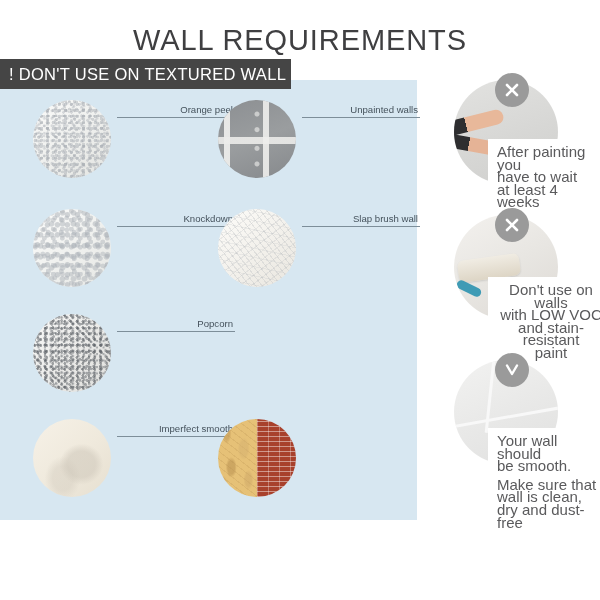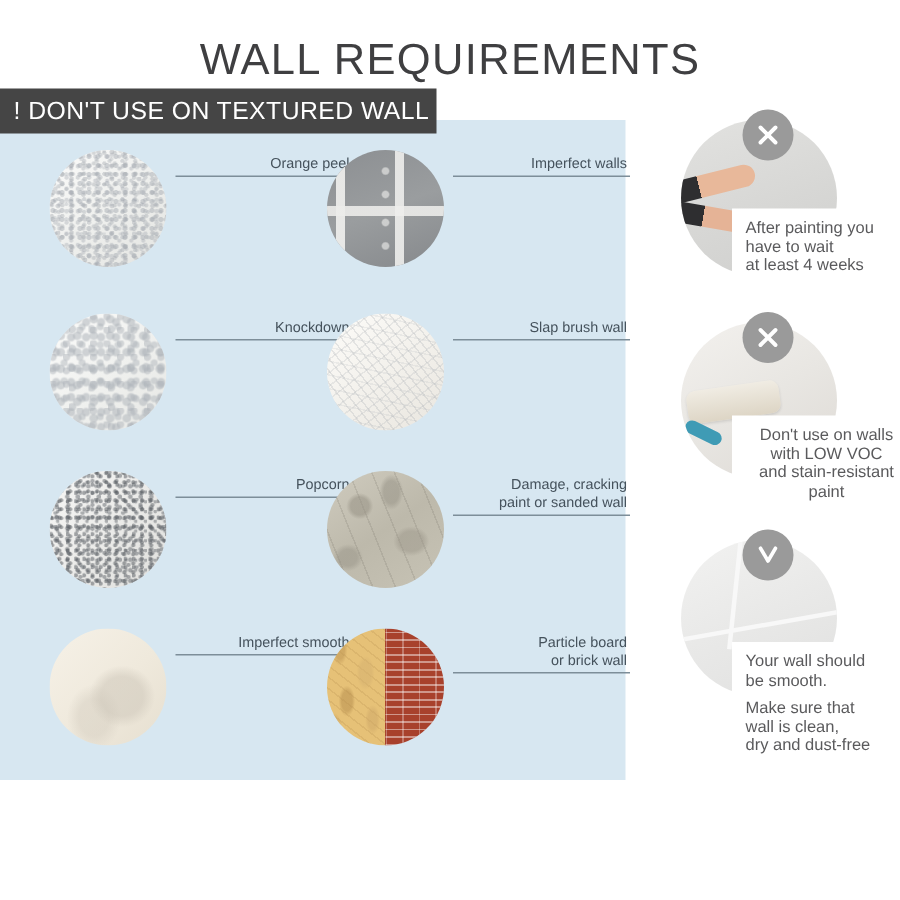--- a/index.html
+++ b/index.html
@@ -212,21 +212,21 @@
     display:flex;align-items:center;justify-content:center;
   }
   .badge svg{display:block;}
 
   .rbox{
     position:absolute;left:48px;
     background:#ffffff;
     padding:7px 9px 8px 9px;
   }
   .rbox p{
-    margin:0;font-size:11px;line-height:12.6px;
+    margin:0;font-size:15px;line-height:12.6px;
     color:#5a5a5c;white-space:pre-line;
   }
   .rbox p + p{margin-top:6px;}
 </style>
 </head>
 <body>
 
 <div id="root">
 
   <div class="page-title">WALL REQUIREMENTS</div>
@@ -245,21 +245,21 @@
       <div class="label-txt">Orange peel</div>
       <div class="label-rule"></div>
     </div>
   </div>
 
   <div class="sample" style="left:218px;top:100px;width:205px;height:78px;">
     <div class="disc">
         <div class="disc-inner tx-unpainted"></div>
       </div>
     <div class="label-wrap">
-      <div class="label-txt">Imperfect walls</div>
+      <div class="label-txt">Unpainted walls</div>
       <div class="label-rule"></div>
     </div>
   </div>
 
   <div class="sample" style="left:33px;top:209px;width:205px;height:78px;">
     <div class="disc">
         <div class="disc-inner tx-knockdown"></div>
       </div>
     <div class="label-wrap">
       <div class="label-txt">Knockdown</div>
@@ -280,51 +280,36 @@
   <div class="sample" style="left:33px;top:314px;width:205px;height:78px;">
     <div class="disc">
         <div class="disc-inner tx-popcorn"></div>
       </div>
     <div class="label-wrap">
       <div class="label-txt">Popcorn</div>
       <div class="label-rule"></div>
     </div>
   </div>
 
-  <div class="sample" style="left:218px;top:314px;width:205px;height:78px;">
-    <div class="disc">
-        <div class="disc-inner tx-damage"></div>
-      </div>
-    <div class="label-wrap">
-      <div class="label-txt">Damage, cracking
-paint or sanded wall</div>
-      <div class="label-rule"></div>
-    </div>
-  </div>
 
   <div class="sample" style="left:33px;top:419px;width:205px;height:78px;">
     <div class="disc">
         <div class="disc-inner tx-smooth"></div>
       </div>
     <div class="label-wrap">
       <div class="label-txt">Imperfect smooth</div>
       <div class="label-rule"></div>
     </div>
   </div>
 
   <div class="sample" style="left:218px;top:419px;width:205px;height:78px;">
     <div class="disc">
       <div class="disc-inner tx-particle"></div>
       <div class="osb-chips"></div>
       <div class="brick-lines"></div>
-    </div>
-    <div class="label-wrap">
-      <div class="label-txt">Particle board
-or brick wall</div>
-      <div class="label-rule"></div>
     </div>
   </div>
 
   <div class="rcard" style="top:80px;height:115px;">
     <div class="rphoto">
         <div class="ph-hands"></div>
       </div>
     <div class="badge">
       <svg width="18" height="18" viewBox="0 0 18 18" aria-hidden="true">
         <line x1="4" y1="4" x2="14" y2="14" stroke="#ffffff" stroke-width="2.6" stroke-linecap="round"></line>

